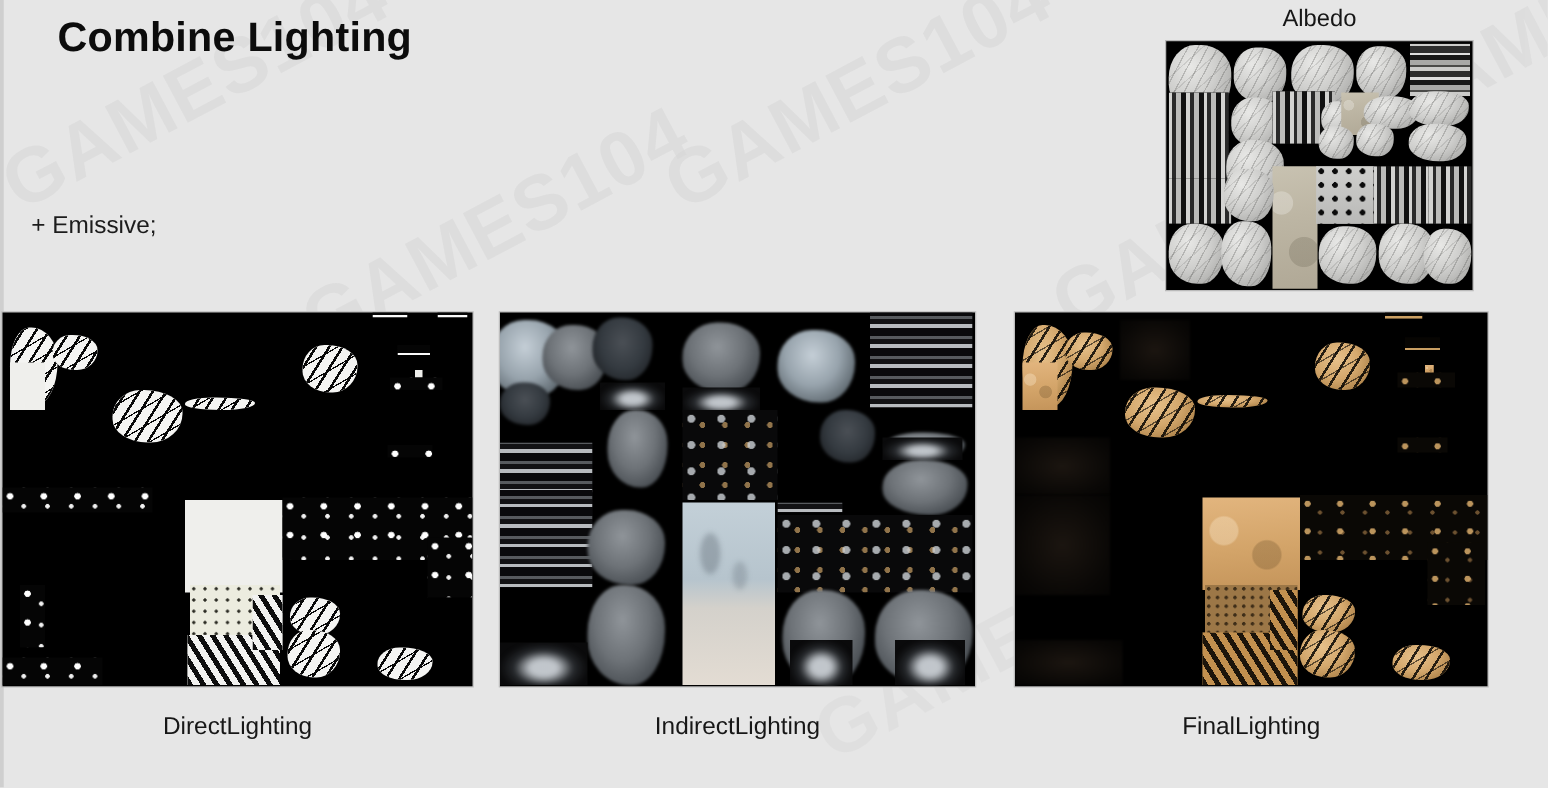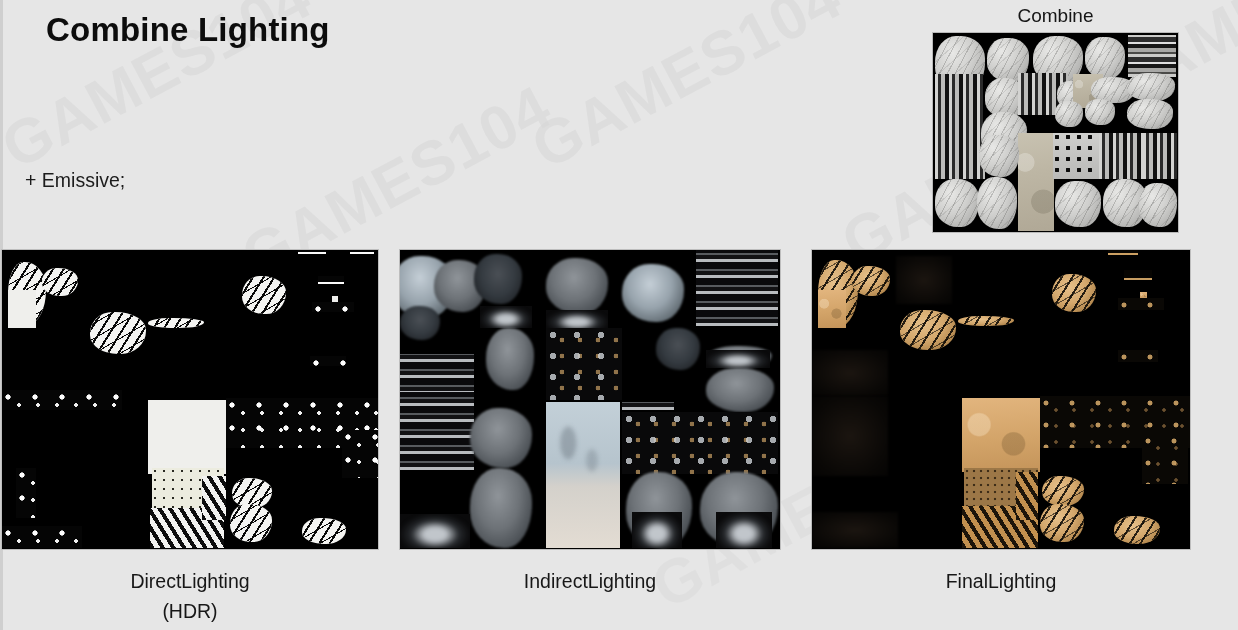--- a/index.html
+++ b/index.html
@@ -319,21 +319,21 @@
 
 <div class="slide-edge-left"></div>
 
 <div class="title">Combine Lighting</div>
 
 <div class="formula">
   <div>+ Emissive;</div>
 </div>
 
 <div class="albedo-block">
-  <div class="albedo-caption">Combine</div>
+  <div class="albedo-caption">Albedo</div>
   <div class="albedo-thumb">
     <div class="atlas">
 
       <div class="cell alb-rock" style="left:2px;  top:3px;   width:50px; height:56px;"></div>
       <div class="cell alb-rock" style="left:54px; top:5px;   width:42px; height:44px;"></div>
       <div class="cell alb-rock" style="left:100px;top:3px;   width:50px; height:48px;"></div>
       <div class="cell alb-rock" style="left:152px;top:4px;   width:40px; height:42px;"></div>
       <div class="cell alb-strips" style="left:195px;top:2px;  width:48px; height:42px;"></div>
 
       <div class="cell alb-tech" style="left:2px;  top:41px;  width:48px; height:42px;"></div>
@@ -450,21 +450,20 @@
     <div class="cell fin-blob" style="left:230px;top:226px;width:42px;height:30px;"></div>
     <div class="cell fin-blob" style="left:228px;top:254px;width:44px;height:38px;"></div>
     <div class="cell fin-blob" style="left:302px;top:266px;width:46px;height:28px;"></div>
     <div class="cell fin-dim" style="left:330px;top:184px;width:46px;height:50px;"></div>
     <div class="cell fin-shadow" style="left:0px;  top:262px;width:86px;height:36px;"></div>
   </div>
 </div>
 
 <div class="caption" id="cap-direct">
   <span>DirectLighting</span>
-  <span class="line2">(HDR)</span>
 </div>
 <div class="caption" id="cap-indirect">
   <span>IndirectLighting</span>
 </div>
 <div class="caption" id="cap-final">
   <span>FinalLighting</span>
   <span class="line2"></span>
 </div>
 
 </body></html>

